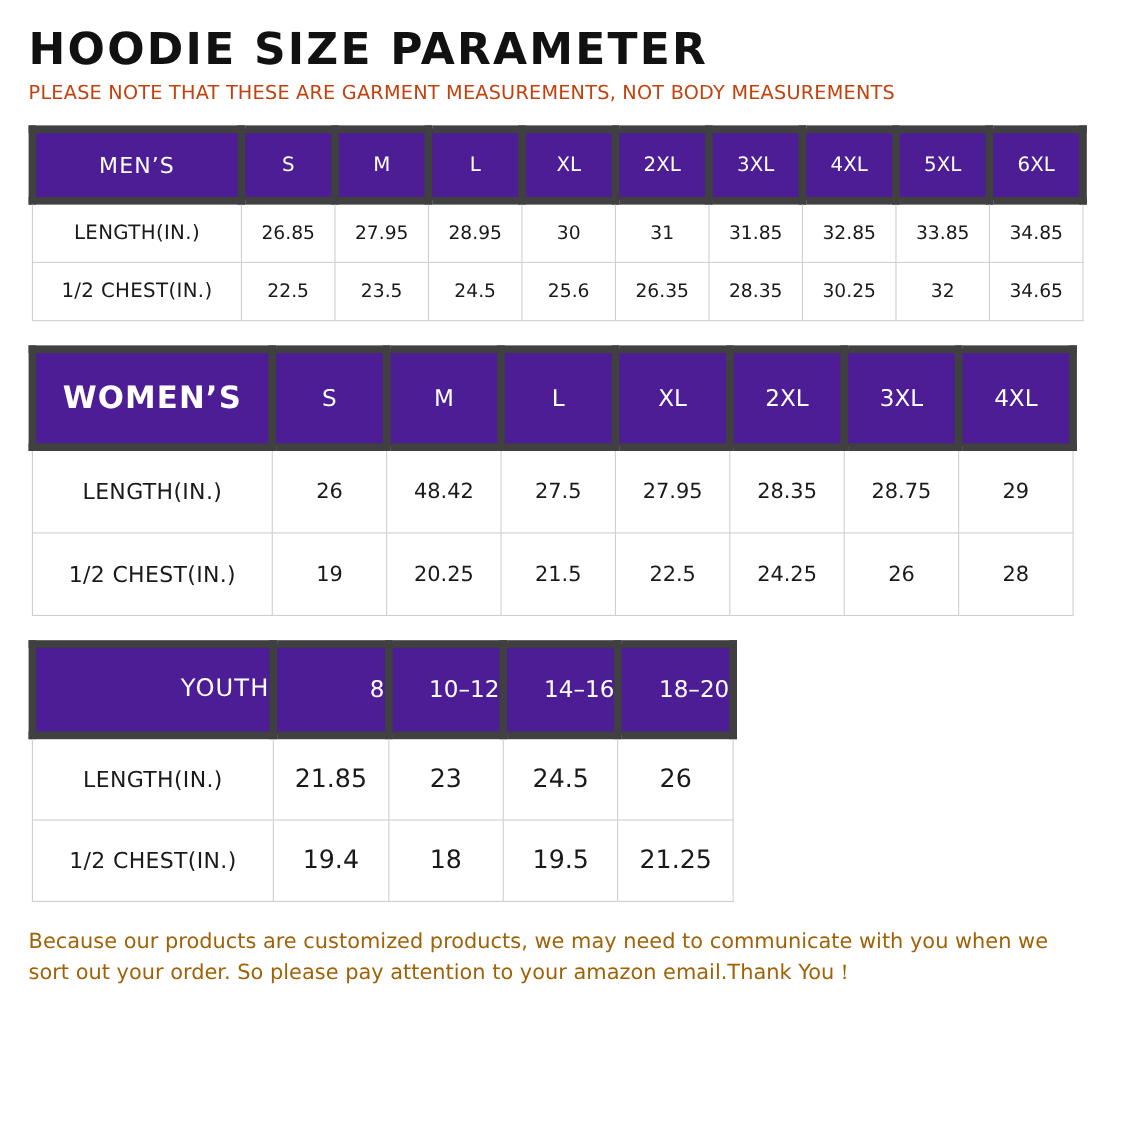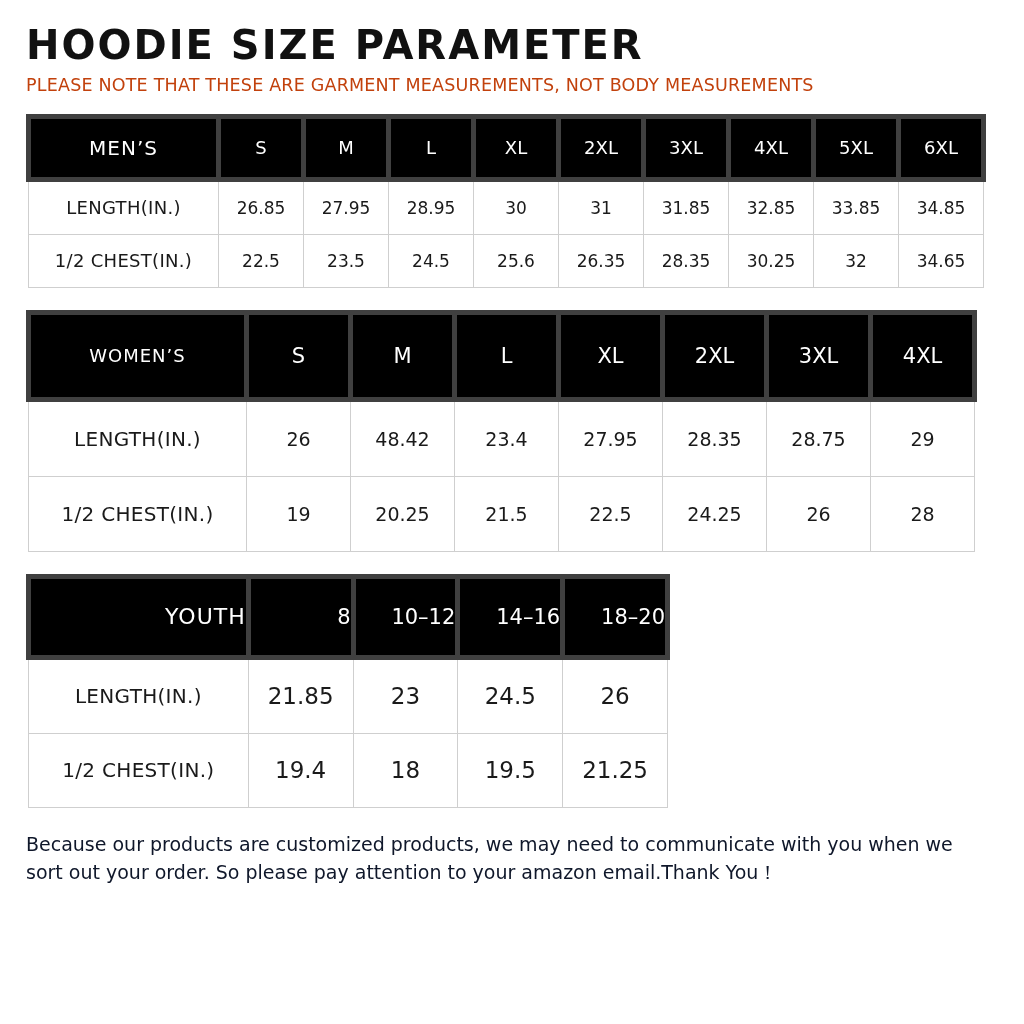--- a/index.html
+++ b/index.html
@@ -47,23 +47,23 @@
     border: 1px solid #cfcfcf;
     text-align: center;
     vertical-align: middle;
     font-size: 17px;
     font-weight: normal;
     color: #1a1a1a;
     padding: 0;
     background: #ffffff;
   }
   table.size-table thead td {
-    background: #000000;
+    background: #4c1d95;
     color: #ffffff;
-    border: 5px solid #404040;
+    border: 7px solid #404040;
     font-size: 18px;
   }
   table.size-table thead td.head-label {
     font-size: 20px;
     letter-spacing: 1px;
   }
   table.size-table tbody td.row-label {
     font-size: 18px;
     letter-spacing: 0.3px;
   }
@@ -74,41 +74,41 @@
   #mens-table .cx { width: 85px; }
   #mens-table thead td { height: 58px; }
   #mens-table tbody td { height: 52px; }
 
   
   #womens-table { width: 950px; }
   #womens-table .c0 { width: 218px; }
   #womens-table .cx { width: 104px; }
   #womens-table thead td { height: 82px; }
   #womens-table tbody td { height: 74px; }
-  #womens-table thead td.head-label { font-size: 18px; }
+  #womens-table thead td.head-label { font-size: 28px; font-weight: bold; }
   #womens-table tbody td { font-size: 19px; }
   #womens-table tbody td.row-label { font-size: 20px; }
   #womens-table thead td { font-size: 21px; }
 
   
   #youth-table { width: 644px; }
   #youth-table .c0 { width: 218px; }
   #youth-table .cx { width: 104px; }
   #youth-table thead td { height: 76px; text-align: right; }
   #youth-table tbody td { height: 73px; }
   #youth-table thead td.head-label { font-size: 22px; }
   #youth-table thead td { font-size: 21px; }
   #youth-table tbody td { font-size: 23px; }
   #youth-table tbody td.row-label { font-size: 20px; }
 
   .footer {
     margin: 4px 0 0 2px;
   }
   .footer p {
-    color: #0f172a;
+    color: #a16207;
     font-size: 19px;
     line-height: 1.5;
     margin: 0 0 14px 0;
     max-width: 960px;
   }
   .footer p.last {
     margin-bottom: 0;
   }
 </style>
 </head>
@@ -195,21 +195,21 @@
         <td>2XL</td>
         <td>3XL</td>
         <td>4XL</td>
       </tr>
     </thead>
     <tbody>
       <tr>
         <td class="row-label">LENGTH(IN.)</td>
         <td>26</td>
         <td>48.42</td>
-        <td>23.4</td>
+        <td>27.5</td>
         <td>27.95</td>
         <td>28.35</td>
         <td>28.75</td>
         <td>29</td>
       </tr>
       <tr>
         <td class="row-label">1/2 CHEST(IN.)</td>
         <td>19</td>
         <td>20.25</td>
         <td>21.5</td>

